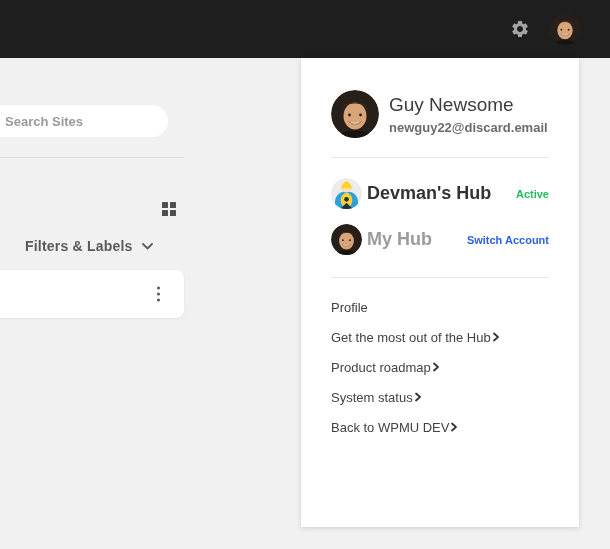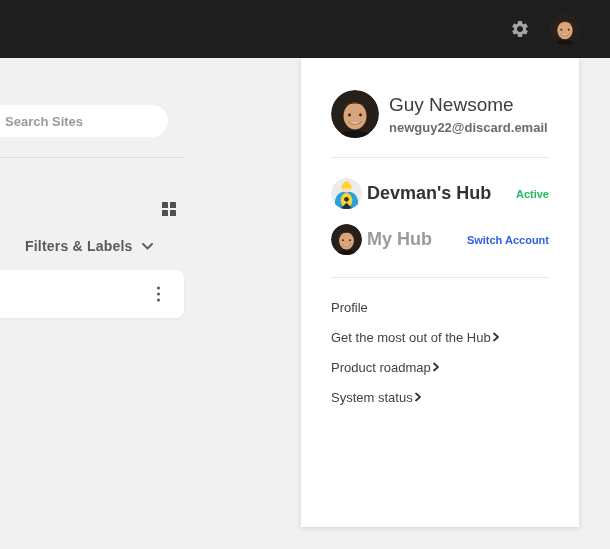--- a/index.html
+++ b/index.html
@@ -214,14 +214,20 @@
       <svg class="chev" viewBox="0 0 10 10">
         <path d="M3 1.5 L7 5 L3 8.5" stroke="#333" stroke-width="1.8" fill="none" stroke-linecap="round" stroke-linejoin="round"></path>
       </svg>
     </div>
     <div class="menu-item">
       <span class="mi-label">System status</span>
       <svg class="chev" viewBox="0 0 10 10">
         <path d="M3 1.5 L7 5 L3 8.5" stroke="#333" stroke-width="1.8" fill="none" stroke-linecap="round" stroke-linejoin="round"></path>
       </svg>
     </div>
+    <div class="menu-item">
+      <span class="mi-label">Back to WPMU DEV</span>
+      <svg class="chev" viewBox="0 0 10 10">
+        <path d="M3 1.5 L7 5 L3 8.5" stroke="#333" stroke-width="1.8" fill="none" stroke-linecap="round" stroke-linejoin="round"></path>
+      </svg>
+    </div>
   </div>
 </div>
 
 </body></html>

